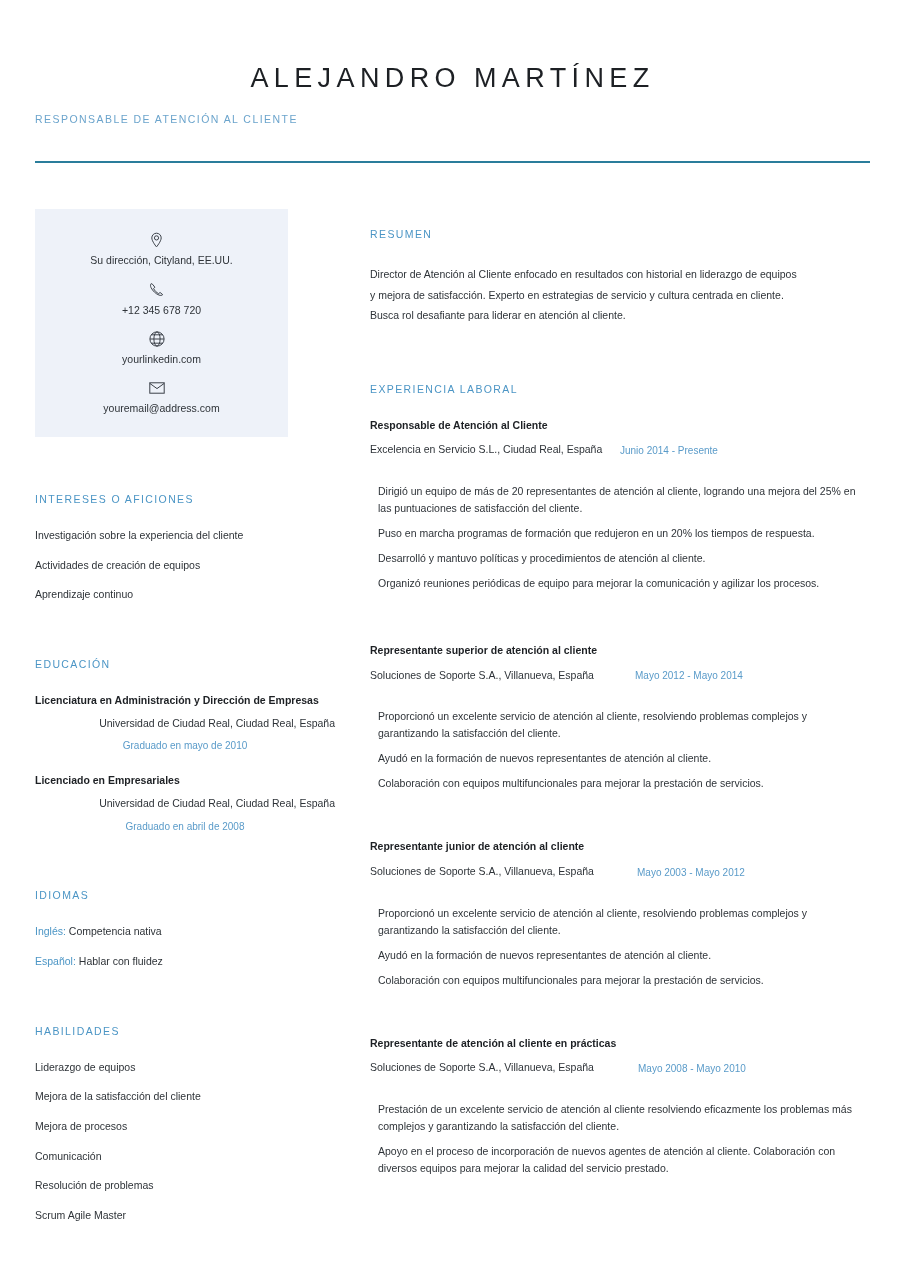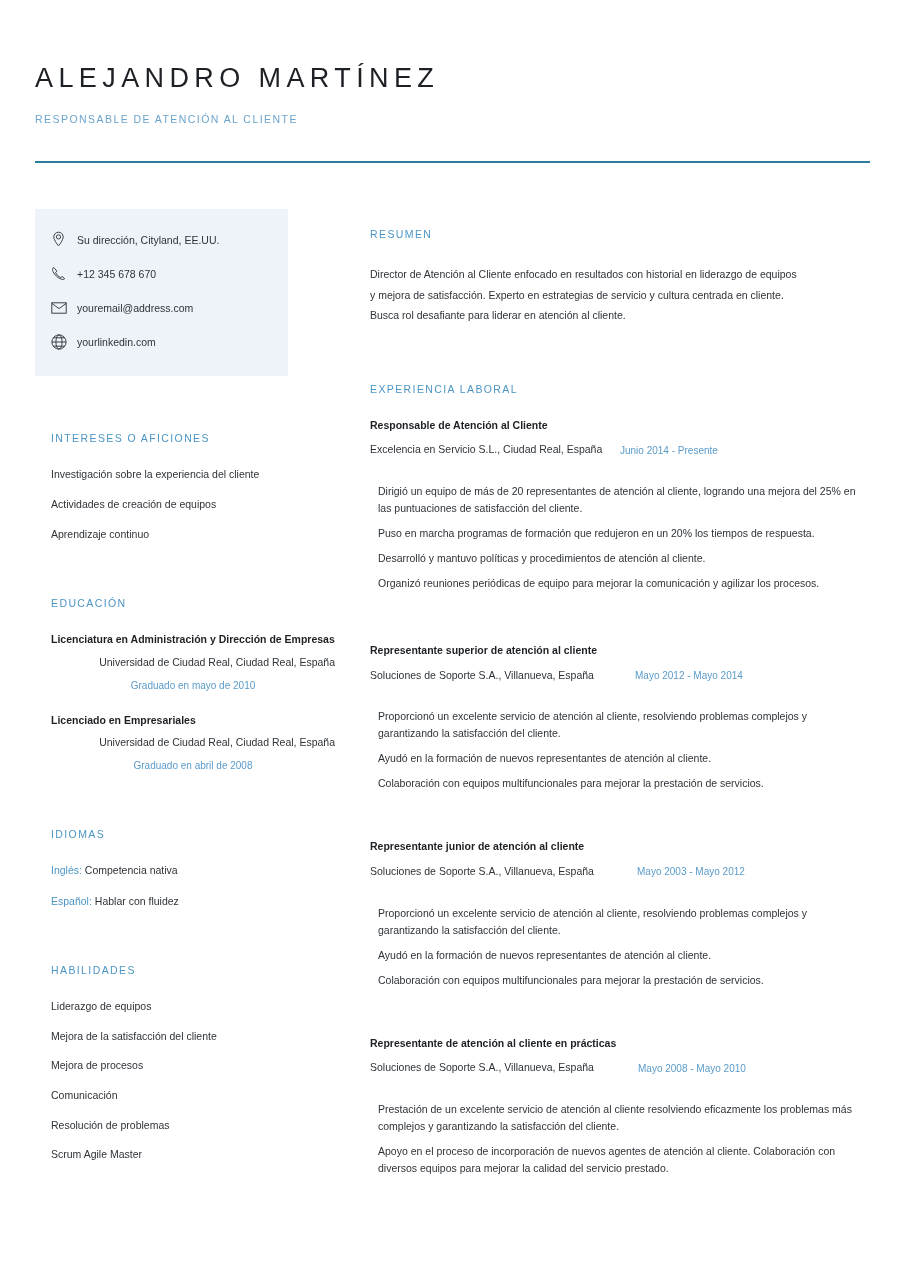--- a/index.html
+++ b/index.html
@@ -28,20 +28,21 @@
     padding: 62px 35px 0 35px;
   }
   .full-name {
     font-size: 27px;
     font-weight: 400;
     letter-spacing: 5.4px;
     color: #1d2024;
     line-height: 1.2;
     margin: 0;
     white-space: nowrap;
+    text-align: center;
   }
   .job-title {
     margin-top: 19px;
     font-size: 10.5px;
     letter-spacing: 1.45px;
     color: #6ba4cc;
     font-weight: 400;
   }
   .header-rule {
     margin: 36px 35px 0 35px;
@@ -71,20 +72,21 @@
     background: #eef2f9;
     width: 253px;
     box-sizing: border-box;
     padding: 18px 16px 22px 16px;
   }
   .contact-row {
     display: flex;
     align-items: center;
     min-height: 25px;
     margin-bottom: 9px;
+    flex-direction: column;
   }
   .contact-row:last-child { margin-bottom: 0; }
   .contact-icon {
     flex: 0 0 26px;
     width: 26px;
     height: 22px;
     display: flex;
     align-items: center;
     justify-content: flex-start;
     color: #3b4149;
@@ -100,21 +102,21 @@
     font-size: 10.5px;
     letter-spacing: 1.4px;
     color: #4b95c5;
     font-weight: 400;
     text-transform: uppercase;
   }
   .col-left .section-heading { margin-bottom: 24px; }
   .col-right .section-heading { margin-bottom: 24px; }
 
   
-  .left-section { margin-top: 56px; margin-left: 16px; }
+  .left-section { margin-top: 56px; }
   .plain-item {
     font-size: 10.5px;
     color: #2e3338;
     margin-bottom: 16px;
     line-height: 1.3;
   }
   .edu-entry { margin-bottom: 22px; }
   .edu-degree {
     font-size: 10.5px;
     font-weight: 700;
@@ -147,21 +149,21 @@
   .exp-entry { margin-bottom: 10px; }
   .exp-title {
     font-size: 10.5px;
     font-weight: 700;
     color: #1d2024;
     margin-bottom: 11px;
     line-height: 1.3;
   }
   .exp-meta {
     display: flex;
-    align-items: center;
+    align-items: flex-end;
     margin-bottom: 26px;
   }
   .exp-company {
     font-size: 10.5px;
     color: #2e3338;
     line-height: 1.3;
   }
   .exp-dates {
     font-size: 10px;
     color: #5a9bc9;
@@ -209,44 +211,44 @@
           </span>
           <span class="contact-text">Su dirección, Cityland, EE.UU.</span>
         </div>
 
         <div class="contact-row">
           <span class="contact-icon">
             <svg width="15" height="15" viewBox="0 0 15 15" fill="none" stroke="#3b4149" stroke-width="1">
               <path d="M2.2 1.6c-0.9 0.9-0.9 2.4-0.2 3.9 0.8 1.7 2 3.3 3.4 4.6 1.4 1.3 3 2.4 4.7 3 1.5 0.5 2.9 0.4 3.6-0.5l-2.6-2.1-1.5 1.1c-1-0.5-2-1.2-2.9-2.1-0.9-0.9-1.6-1.9-2.1-2.9l1.2-1.4-2-2.7z"></path>
             </svg>
           </span>
-          <span class="contact-text">+12 345 678 670</span>
-        </div>
-
-        <div class="contact-row">
-          <span class="contact-icon">
-            <svg width="16" height="12" viewBox="0 0 16 12" fill="none" stroke="#3b4149" stroke-width="1">
-              <rect x="0.8" y="0.8" width="14.4" height="10.4"></rect>
-              <path d="M0.8 1.4 8 6.6 15.2 1.4"></path>
-            </svg>
-          </span>
-          <span class="contact-text">youremail@address.com</span>
+          <span class="contact-text">+12 345 678 720</span>
         </div>
 
         <div class="contact-row">
           <span class="contact-icon">
             <svg width="16" height="16" viewBox="0 0 16 16" fill="none" stroke="#3b4149" stroke-width="1">
               <circle cx="8" cy="8" r="7.1"></circle>
               <ellipse cx="8" cy="8" rx="3.1" ry="7.1"></ellipse>
               <path d="M1 8h14M2.3 3.8h11.4M2.3 12.2h11.4"></path>
             </svg>
           </span>
           <span class="contact-text">yourlinkedin.com</span>
         </div>
 
+        <div class="contact-row">
+          <span class="contact-icon">
+            <svg width="16" height="12" viewBox="0 0 16 12" fill="none" stroke="#3b4149" stroke-width="1">
+              <rect x="0.8" y="0.8" width="14.4" height="10.4"></rect>
+              <path d="M0.8 1.4 8 6.6 15.2 1.4"></path>
+            </svg>
+          </span>
+          <span class="contact-text">youremail@address.com</span>
+        </div>
+
       </div>
 
       <div class="left-section">
         <div class="section-heading">INTERESES O AFICIONES</div>
         <div class="plain-item">Investigación sobre la experiencia del cliente</div>
         <div class="plain-item">Actividades de creación de equipos</div>
         <div class="plain-item">Aprendizaje continuo</div>
       </div>
 
       <div class="left-section">

